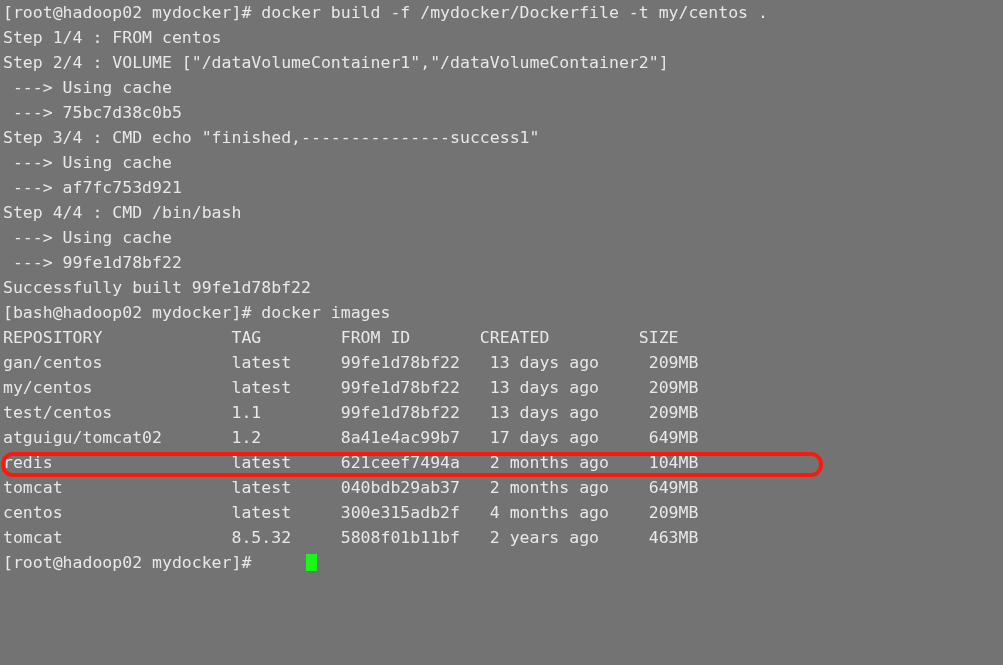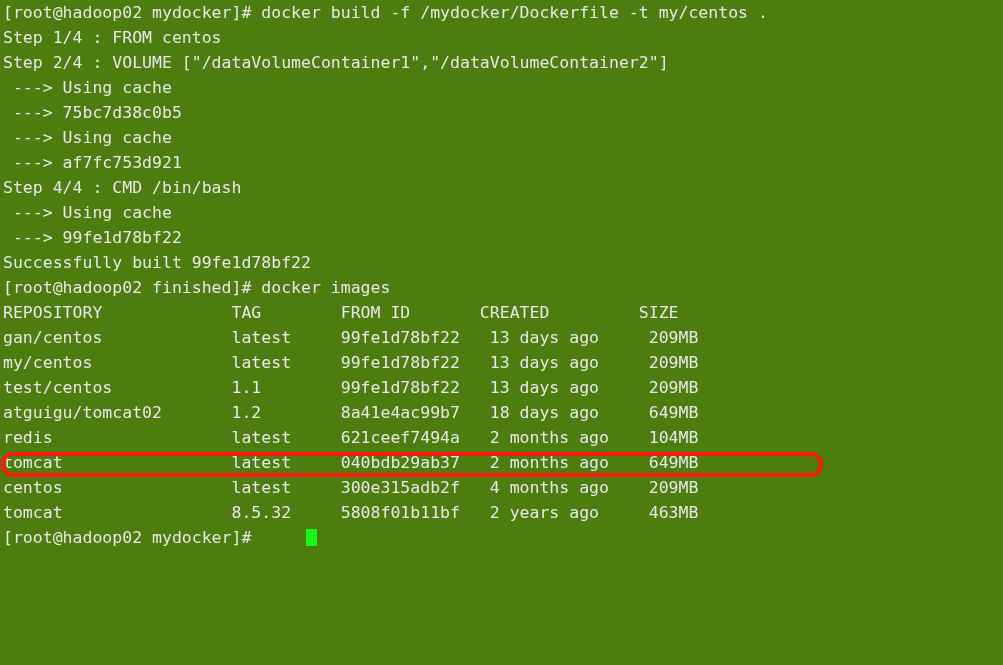--- a/index.html
+++ b/index.html
@@ -4,21 +4,21 @@
 <style>
   html, body {
     margin: 0;
     padding: 0;
     background: #000000;
   }
   #terminal {
     position: relative;
     width: 1003px;
     height: 665px;
-    background: #4d7c0f;
+    background: #737373;
     overflow: hidden;
     font-family: "DejaVu Sans Mono", "Liberation Mono", monospace;
     font-size: 16.5px;
     line-height: 25px;
     letter-spacing: 0px;
   }
   .screen {
     position: absolute;
     top: 0;
     left: 3px;
@@ -61,32 +61,33 @@
 <body>
 
 <div id="terminal">
   <div class="screen">
 
     <div class="line">[root@hadoop02 mydocker]# docker build -f /mydocker/Dockerfile -t my/centos .</div>
     <div class="line">Step 1/4 : FROM centos</div>
     <div class="line">Step 2/4 : VOLUME ["/dataVolumeContainer1","/dataVolumeContainer2"]</div>
     <div class="line"> ---&gt; Using cache</div>
     <div class="line"> ---&gt; 75bc7d38c0b5</div>
+    <div class="line">Step 3/4 : CMD echo "finished,---------------success1"</div>
     <div class="line"> ---&gt; Using cache</div>
     <div class="line"> ---&gt; af7fc753d921</div>
     <div class="line">Step 4/4 : CMD /bin/bash</div>
     <div class="line"> ---&gt; Using cache</div>
     <div class="line"> ---&gt; 99fe1d78bf22</div>
     <div class="line">Successfully built 99fe1d78bf22</div>
-    <div class="line">[root@hadoop02 finished]# docker images</div>
+    <div class="line">[bash@hadoop02 mydocker]# docker images</div>
     <div class="line">REPOSITORY             TAG        FROM ID       CREATED         SIZE</div>
     <div class="line">gan/centos             latest     99fe1d78bf22   13 days ago     209MB</div>
     <div class="line">my/centos              latest     99fe1d78bf22   13 days ago     209MB</div>
     <div class="line">test/centos            1.1        99fe1d78bf22   13 days ago     209MB</div>
-    <div class="line">atguigu/tomcat02       1.2        8a41e4ac99b7   18 days ago     649MB</div>
+    <div class="line">atguigu/tomcat02       1.2        8a41e4ac99b7   17 days ago     649MB</div>
     <div class="line">redis                  latest     621ceef7494a   2 months ago    104MB</div>
     <div class="line">tomcat                 latest     040bdb29ab37   2 months ago    649MB</div>
     <div class="line">centos                 latest     300e315adb2f   4 months ago    209MB</div>
     <div class="line">tomcat                 8.5.32     5808f01b11bf   2 years ago     463MB</div>
 
     <div class="line cursor-line"><span>[root@hadoop02 mydocker]# </span><span class="cursor"></span></div>
 
   </div>
 
   <div id="highlight-box"></div>

